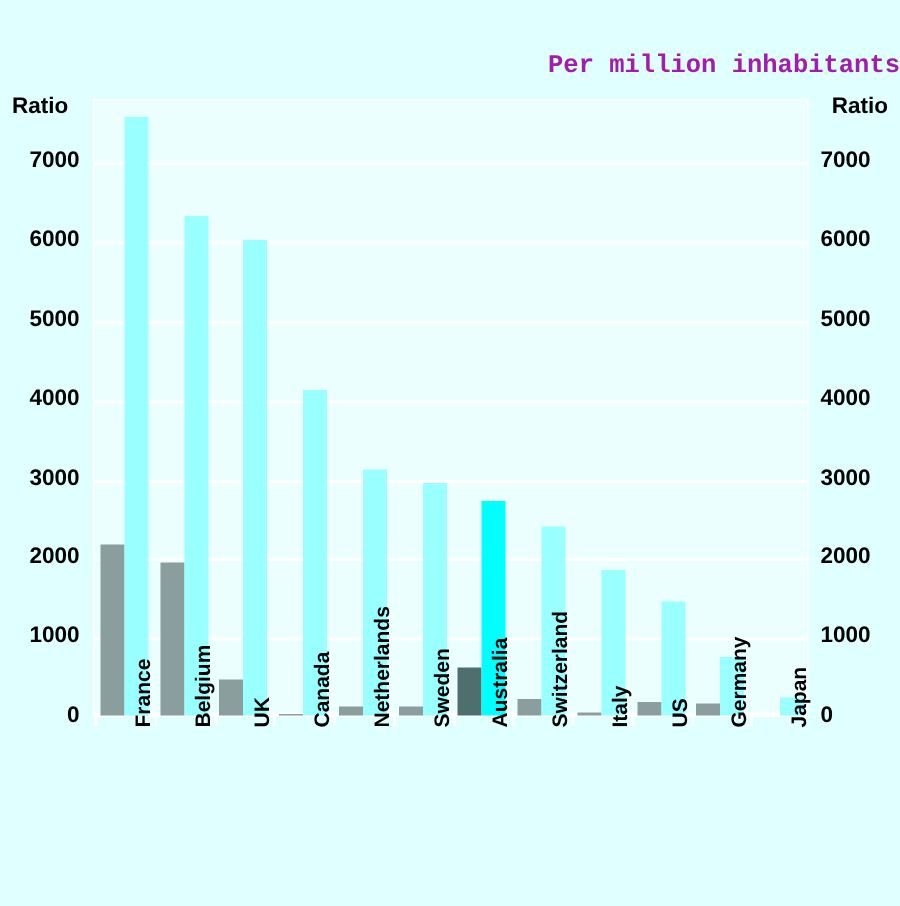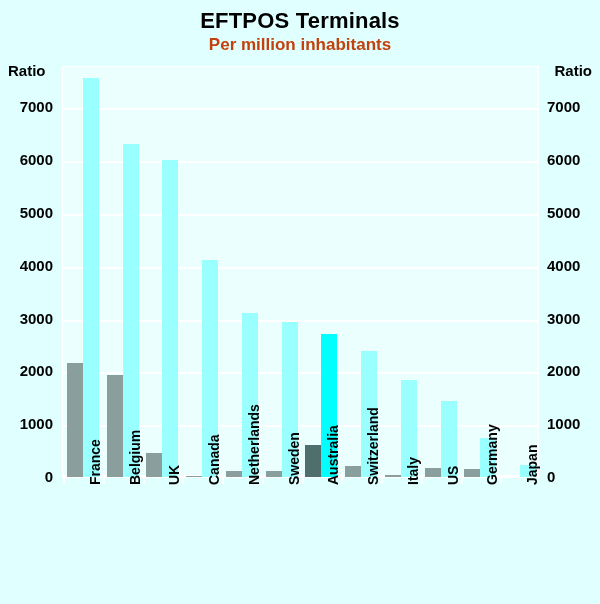--- a/index.html
+++ b/index.html
@@ -29,24 +29,25 @@
     font-size: 22px;
     font-weight: bold;
     color: #000000;
     letter-spacing: 0.2px;
   }
   .subtitle {
     position: absolute;
     left: 0;
     top: 35px;
     width: 600px;
-    text-align: center;
+    text-align: right;
     font-size: 17px;
     font-weight: bold;
-    color: #c2410c;
+    color: #a21caf;
+    font-family: Liberation Mono, monospace;
   }
 
   
   .unit-left {
     position: absolute;
     left: 8px;
     top: 62px;
     font-size: 15px;
     font-weight: bold;
     color: #000000;
@@ -153,21 +154,20 @@
     font-size: 16px;
     font-weight: bold;
     color: #000000;
   }
 </style>
 </head>
 <body>
 
 <div id="root">
 
-  <div class="title">EFTPOS Terminals</div>
   <div class="subtitle">Per million inhabitants</div>
 
   <div class="unit-left">Ratio</div>
   <div class="unit-right">Ratio</div>
 
   <div id="legend">
     <div class="legend-item">
       <span class="legend-swatch" style="background: rgb(138, 158, 158);"></span>
       <span class="legend-label">1988</span>
     </div>

